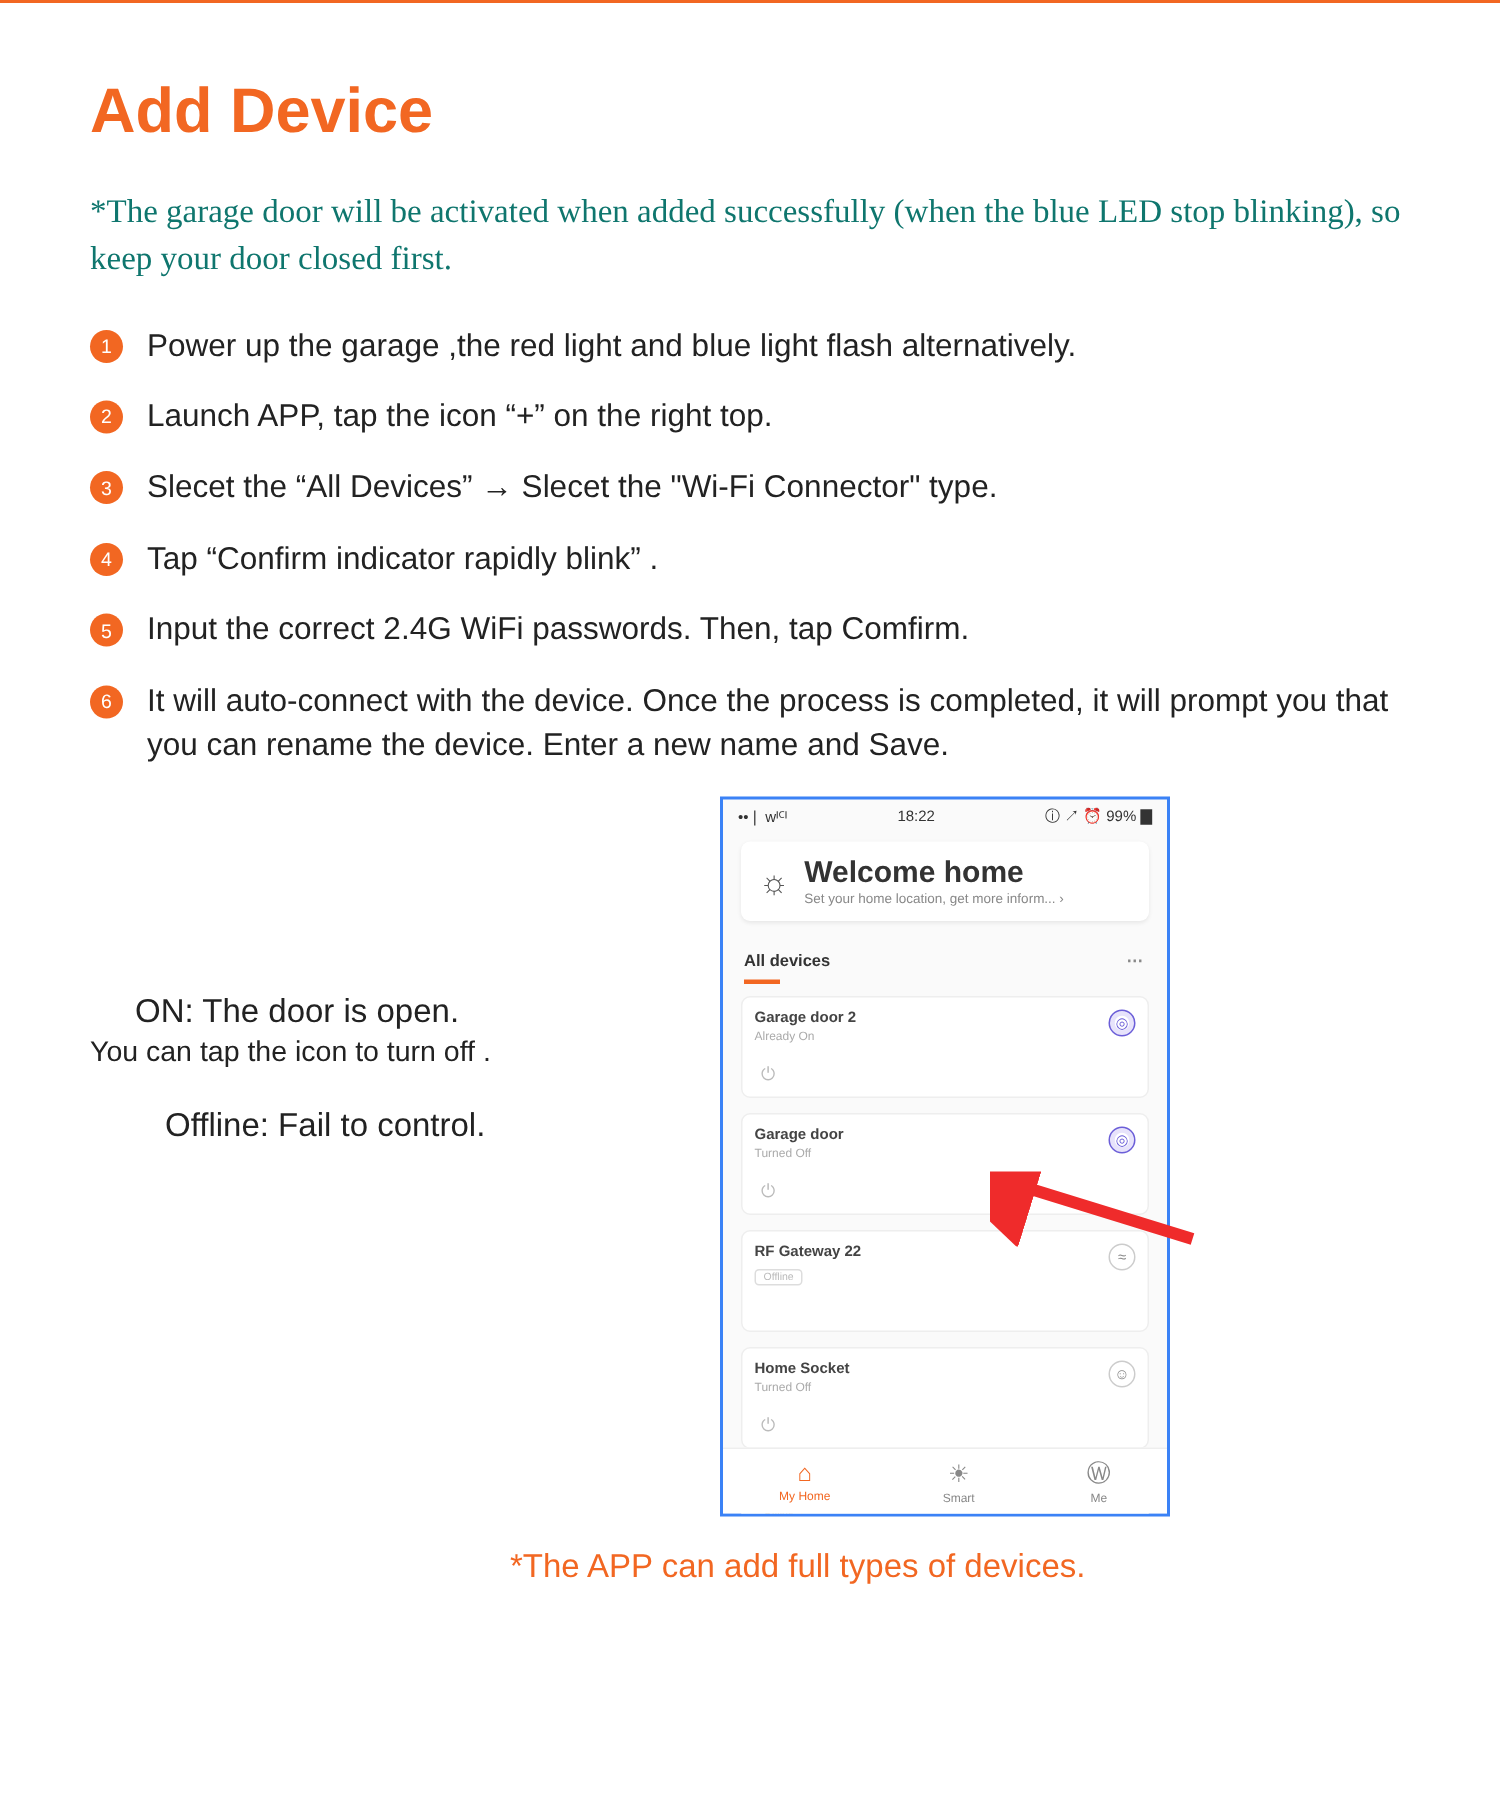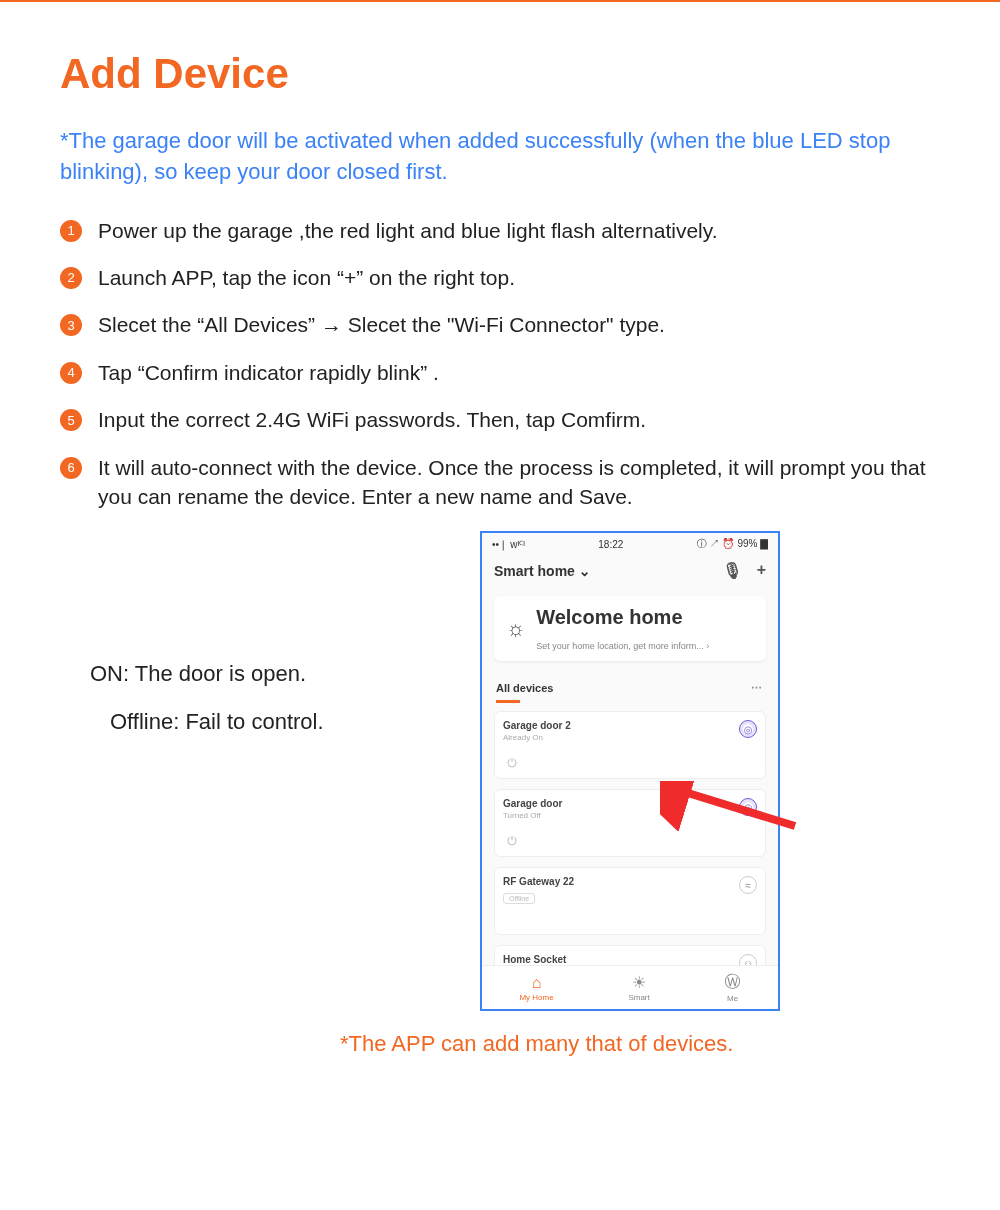--- a/index.html
+++ b/index.html
@@ -18,24 +18,25 @@
     height: 2px;
     background: #f26722;
   }
   h1 {
     color: #f26722;
     font-size: 42px;
     font-weight: 700;
     margin-bottom: 28px;
   }
   .warning {
-    color: #3b82f6;
+    color: #0f766e;
     font-size: 22px;
     line-height: 1.4;
     margin-bottom: 28px;
+    font-family: Liberation Serif, serif;
   }
   .steps { margin-bottom: 20px; }
   .step {
     display: flex;
     align-items: flex-start;
     gap: 16px;
     margin-bottom: 18px;
   }
   .step-num {
     flex: 0 0 auto;
@@ -120,21 +121,21 @@
     display: flex;
     gap: 10px;
     align-items: center;
     box-shadow: 0 1px 3px rgba(0,0,0,.08);
   }
   .welcome .sun {
     font-size: 22px;
     color: #555;
   }
   .welcome .wt { font-size: 20px; font-weight: 600; }
-  .welcome .ws { font-size: 9px; color: #888; margin-top: 12px; }
+  .welcome .ws { font-size: 9px; color: #888; margin-top: 0; }
   .section-head {
     padding: 14px 14px 6px;
     font-size: 11px;
     font-weight: 700;
     display: flex;
     justify-content: space-between;
     align-items: center;
   }
   .section-head .dots { color: #888; letter-spacing: 2px; }
   .underline {
@@ -251,36 +252,30 @@
     </div>
     <div class="step">
       <div class="step-num">6</div>
       <div class="step-text">It will auto-connect with the device. Once the process is completed, it will prompt you that you can rename the device. Enter a new name and Save.</div>
     </div>
   </div>
 
 <div class="lower">
   <div class="status-block">
     <div class="st-head">ON: The door is open.</div>
+    <div class="st-sub">You can tap the icon to turn off .</div>
     <div class="st-offline">Offline: Fail to control.</div>
   </div>
 
   <div class="phone-wrap">
     <div class="phone">
       <div class="status-bar">
         <span>••❘ ᴡᴵꟲᴵ</span>
         <span>18:22</span>
         <span>ⓘ ↗ ⏰ 99% ▇</span>
-      </div>
-      <div class="app-header">
-        <span>Smart home ⌄</span>
-        <span class="icons">
-          <span>🎙</span>
-          <span>+</span>
-        </span>
       </div>
       <div class="welcome">
         <span class="sun">☼</span>
         <div>
           <div class="wt">Welcome home</div>
           <div class="ws">Set your home location, get more inform...  ›</div>
         </div>
       </div>
       <div class="section-head">
         <span>All devices</span>
@@ -322,13 +317,13 @@
         <marker id="ah" markerWidth="10" markerHeight="10" refX="2" refY="5" orient="auto">
           <path d="M0,0 L10,5 L0,10 Z" fill="#ef2b2b"></path>
         </marker>
       </defs>
       <line x1="135" y1="45" x2="15" y2="8" stroke="#ef2b2b" stroke-width="8" marker-end="url(#ah)"></line>
     </svg>
 
   </div>
 </div>
 
-<div class="footnote">*The APP can add many that of devices.</div>
+<div class="footnote">*The APP can add full types of devices.</div>
 
 </body></html>

